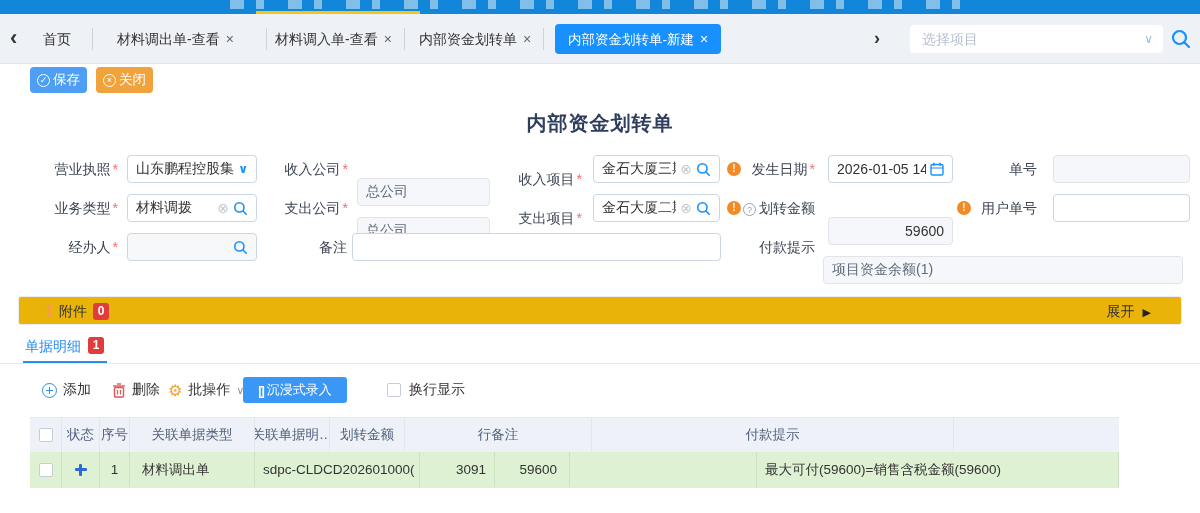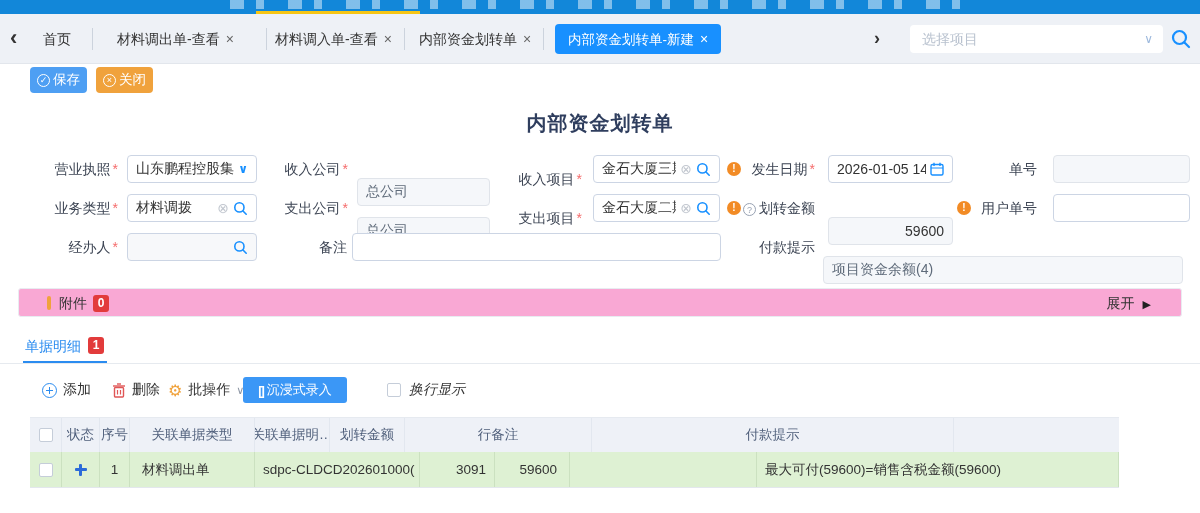--- a/index.html
+++ b/index.html
@@ -50,21 +50,21 @@
   .chev { color:#1890ff; font-size:12px; font-weight:700; }
   .info-i { position:absolute; width:14px; height:14px; border-radius:50%; background:#f28b25; color:#fff;
             font-size:10px; font-weight:700; text-align:center; line-height:14px; }
   .q-ico { display:inline-block; width:13px; height:13px; border:1px solid #98a2b3; border-radius:50%;
            color:#98a2b3; font-size:9px; line-height:12px; text-align:center; margin-right:3px; }
   input.raw { position:absolute; height:28px; border:1px solid #ccd5e4; border-radius:4px; background:#fff; padding:0 8px;
               font-family:inherit; font-size:14px; color:#333; outline:none; }
   input.raw:disabled { background:#f5f7fa; border-color:#e0e4ea; }
 
   
-  .attach { position:absolute; left:18px; top:288px; width:1164px; height:29px; background:#f9a8d4;
+  .attach { position:absolute; left:18px; top:296px; width:1164px; height:29px; background:#eab308;
             border:1px solid #e8ecf1; border-radius:3px; }
   .attach .obar { position:absolute; left:28px; top:7px; width:4px; height:14px; border-radius:2px; background:#f0a23c; }
   .attach .alabel { position:absolute; left:40px; top:0; line-height:28px; color:#333; }
   .badge { display:inline-block; min-width:16px; height:17px; padding:0 4px; background:#e23b3b; color:#fff;
            border-radius:3px; font-size:12px; line-height:17px; text-align:center; font-weight:700; }
   .attach .abadge { position:absolute; left:74px; top:6px; }
   .attach .expand { position:absolute; right:30px; top:0; line-height:28px; color:#333; cursor:pointer; }
   .attach .exarrow { margin-left:8px; font-size:11px; color:#222; }
 
   
@@ -78,21 +78,21 @@
   .circle-plus { width:15px; height:15px; border:1px solid #2b8cf0; border-radius:50%; position:relative; }
   .circle-plus::before, .circle-plus::after { content:""; position:absolute; background:#2b8cf0; }
   .circle-plus::before { left:3px; top:6px; width:7px; height:1.4px; }
   .circle-plus::after { left:6px; top:3px; width:1.4px; height:7px; }
   .gear { color:#f0a23c; font-size:16px; }
   .dd-small { color:#8b94a3; font-size:11px; }
   .btn-immersive { position:absolute; left:243px; top:377px; width:104px; height:26px; background:#3b97f6; border-radius:3px;
                    color:#fff; font-size:13px; display:flex; align-items:center; justify-content:center; gap:2px; cursor:pointer; }
   .brk { letter-spacing:-2px; font-weight:700; margin-right:2px; }
   .cb { width:14px; height:14px; background:#fff; border:1px solid #c5cdd9; border-radius:2px; cursor:pointer; }
-  .wrapchk { position:absolute; left:387px; top:377px; height:26px; display:flex; align-items:center; gap:8px;font-style:italic; }
+  .wrapchk { position:absolute; left:387px; top:377px; height:26px; display:flex; align-items:center; gap:8px; }
 
   
   .tbl { position:absolute; left:30px; top:417px; width:1089px; }
   .trow { display:flex; width:1089px; }
   .thead { height:35px; background:#eef1f7; border-top:1px solid #e6eaf0; }
   .thead .tc { color:#4e5e7a; font-size:13.5px; border-right:1px solid #e2e7ef; }
   .tc { height:100%; display:flex; align-items:center; justify-content:center; overflow:hidden; white-space:nowrap; }
   .tbody { height:36px; background:#def1d3; border-bottom:1px solid #e3e7ed; }
   .tbody .tc { border-right:1px solid rgba(90,130,80,.14); font-size:13.5px; color:#333; }
   .c0{width:32px;} .c1{width:38px;} .c2{width:30px;} .c3{width:125px;} .c4{width:165px;}
@@ -229,21 +229,21 @@
         <circle cx="6.4" cy="6.4" r="4.6" fill="none" stroke="#1890ff" stroke-width="1.6"></circle>
         <line x1="10" y1="10" x2="13.2" y2="13.2" stroke="#1890ff" stroke-width="1.6" stroke-linecap="round"></line>
       </svg>
   </div>
 
   <div class="flabel" style="left:267px;top:233px;width:80px"><span>备注</span></div>
   <input class="raw" style="left: 352px; top: 233px; width: 369px;" value="">
 
   <div class="flabel" style="left:735px;top:233px;width:80px"><span>付款提示</span></div>
   <div class="fld dis" style="left:823px;top:233px;width:360px">
-    <span class="fval">项目资金余额(4)</span>
+    <span class="fval">项目资金余额(1)</span>
   </div>
 
   <div class="attach">
     <span class="obar"></span>
     <span class="alabel">附件</span>
     <span class="badge abadge">0</span>
     <span class="expand"><span>展开</span><span class="exarrow">▶</span></span>
   </div>
 
   <span class="dtab-label">单据明细</span>

